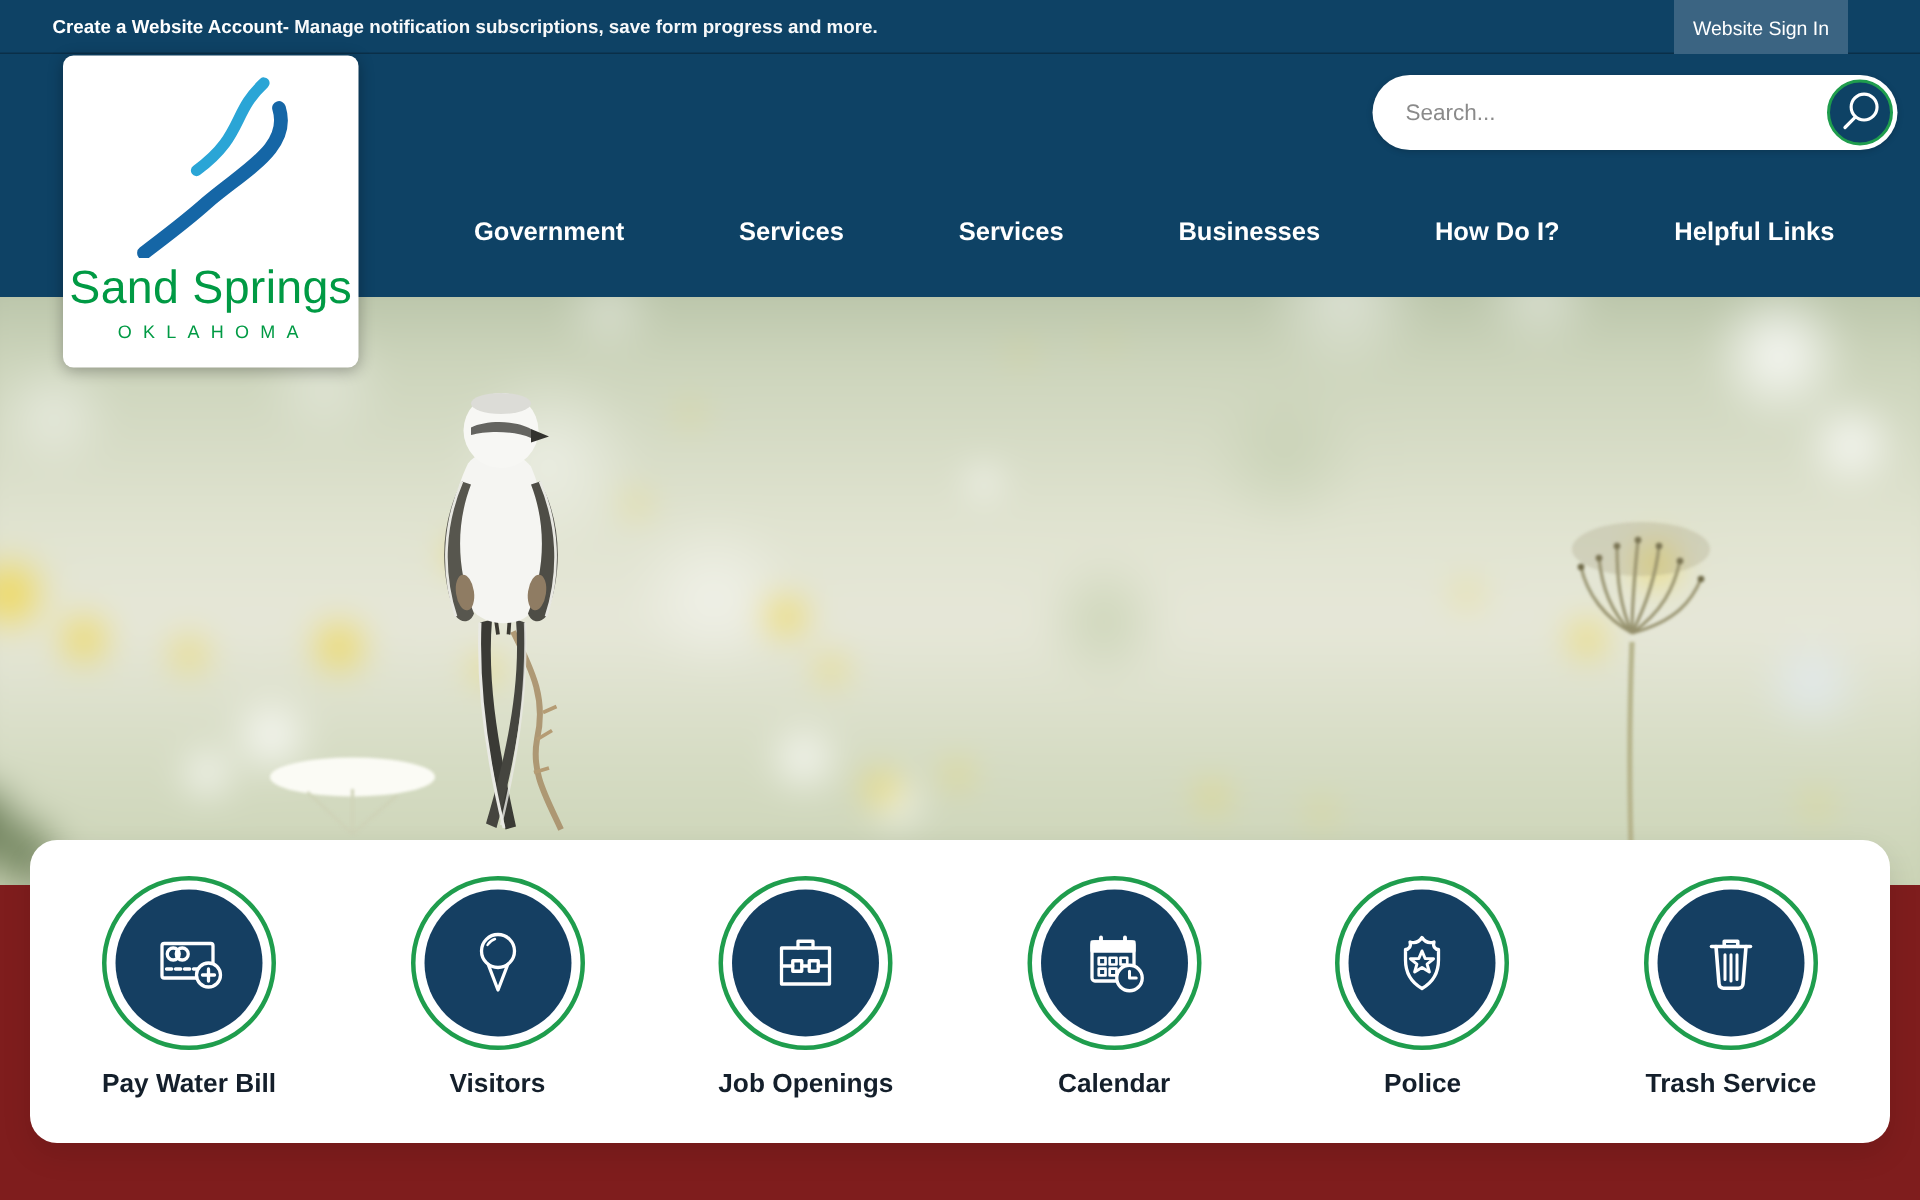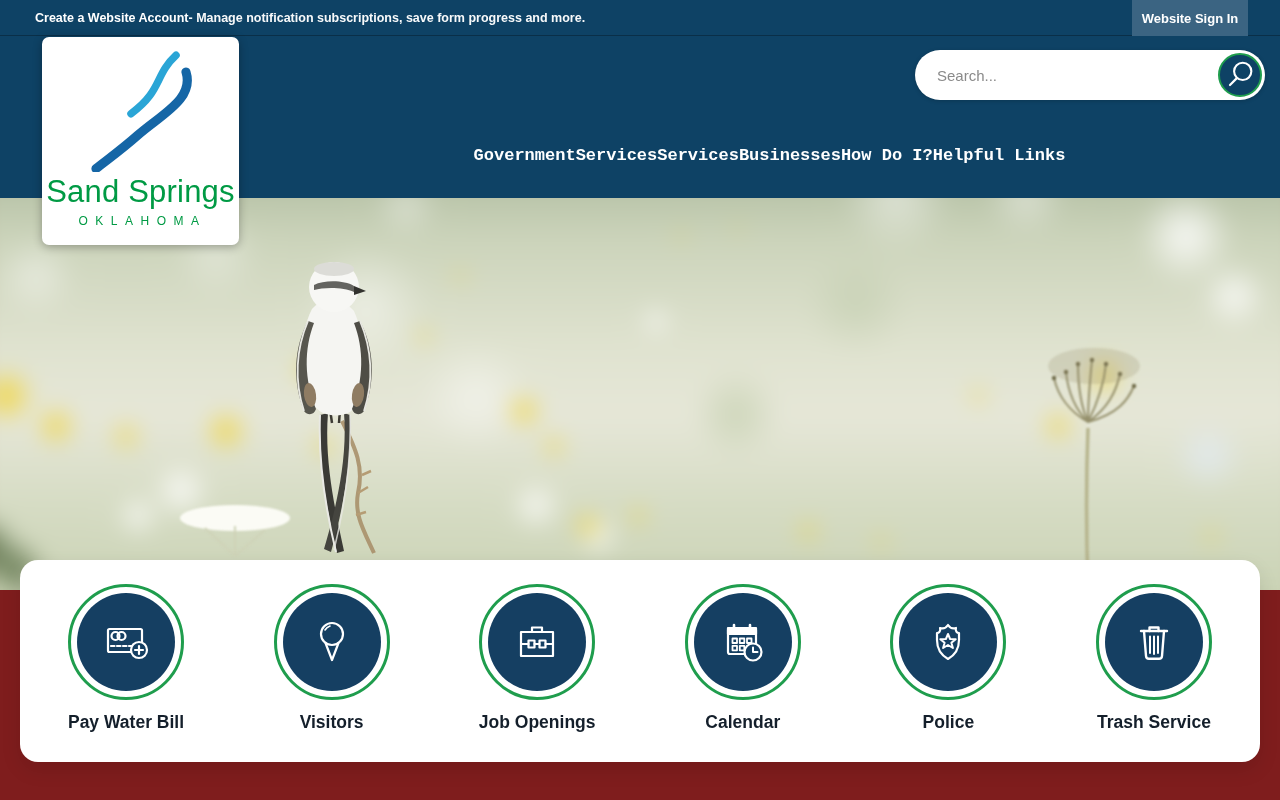--- a/index.html
+++ b/index.html
@@ -7,23 +7,23 @@
   body { font-family:"Liberation Sans","DejaVu Sans",sans-serif; background:#e9e9e9; }
   .page { position:relative; width:1280px; height:800px; background:#7f1d1d; overflow:hidden; }
 
   
   .topbar { position:absolute; top:0; left:0; width:1280px; height:36px; background:#0e4265;
             border-bottom:1px solid rgba(0,0,0,.28); z-index:7; }
   .promo { position:absolute; left:35px; top:0; height:36px; display:flex; align-items:center;
            color:#fff; font-size:12.5px; cursor:pointer; }
   .promo .b { font-weight:700; }
   .promo .r { font-weight:600; opacity:.97; }
-  .signin { position:absolute; right:32px; top:0; width:116px; height:36px; background:#3b6482;
+  .signin { position:absolute; right:48px; top:0; width:116px; height:36px; background:#3b6482;
             color:#fff; font-size:13px; display:flex; align-items:center; justify-content:center;
-            cursor:pointer;font-weight:bold; }
+            cursor:pointer; }
 
   
   .header { position:absolute; top:36px; left:0; width:1280px; height:162px; background:#0e4265; z-index:4; }
 
   .logo-card { position:absolute; left:42px; top:37px; width:197px; height:208px; background:#fff;
                border-radius:7px; box-shadow:0 2px 10px rgba(0,0,0,.30); z-index:8; cursor:pointer;
                display:flex; flex-direction:column; align-items:center; }
   .logo-swoosh { margin-top:10px; }
   .logo-title { font-size:31px; font-weight:400; color:#009a44; letter-spacing:.2px; margin-top:2px; }
   .logo-state { font-size:12px; font-weight:400; color:#009a44; letter-spacing:7.5px; margin-top:4px;
@@ -33,21 +33,21 @@
             border-radius:25px; z-index:6; box-shadow:0 1px 4px rgba(0,0,0,.18); }
   .search input { position:absolute; left:0; top:0; width:295px; height:50px; border:none; outline:none;
                   background:transparent; border-radius:25px; padding-left:22px; font-size:15px;
                   color:#333; font-family:"Liberation Sans","DejaVu Sans",sans-serif; }
   .search input::placeholder { color:#8a8a8a; }
   .search-btn { position:absolute; right:3px; top:3px; width:44px; height:44px; border-radius:50%;
                 background:#0e4265; border:2px solid #1f9d4d; cursor:pointer; display:flex;
                 align-items:center; justify-content:center; }
 
   .mainnav { position:absolute; left:316px; top:139px; width:907px; height:32px; z-index:6;
-             display:flex; justify-content:center; align-items:center;font-family:Liberation Mono, monospace; }
+             display:flex; justify-content:space-between; align-items:center; }
   .mainnav a { color:#fff; font-size:17px; font-weight:700; text-decoration:none; cursor:pointer;
                white-space:nowrap; }
 
   
   .hero { position:absolute; top:198px; left:0; width:1280px; height:392px; overflow:hidden; z-index:1; }
   .hero-bokeh { position:absolute; inset:-24px; filter:blur(11px);
     background-image:
       radial-gradient(circle 42px at 30px 222px,  rgba(243,211,42,.95) 0%, rgba(243,211,42,0) 70%),
       radial-gradient(circle 30px at 80px 252px,  rgba(243,211,42,.9)  0%, rgba(243,211,42,0) 70%),
       radial-gradient(circle 24px at 150px 262px, rgba(243,211,42,.7)  0%, rgba(243,211,42,0) 70%),

